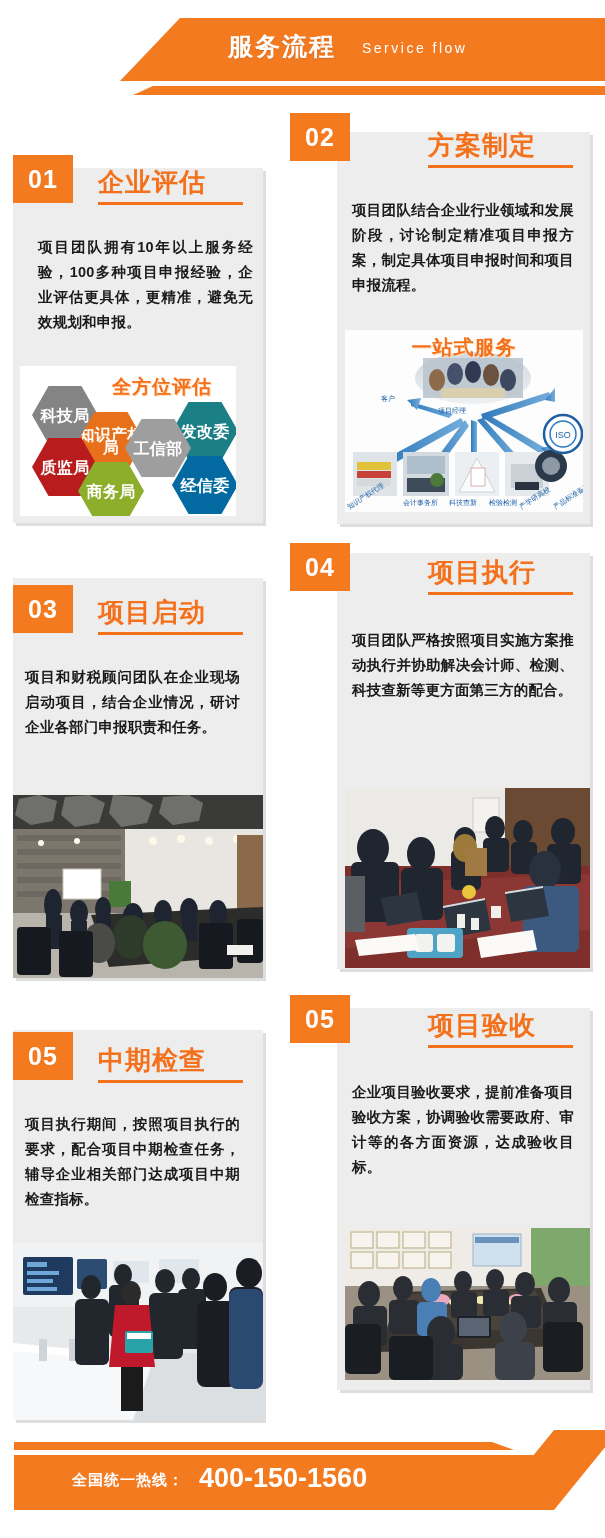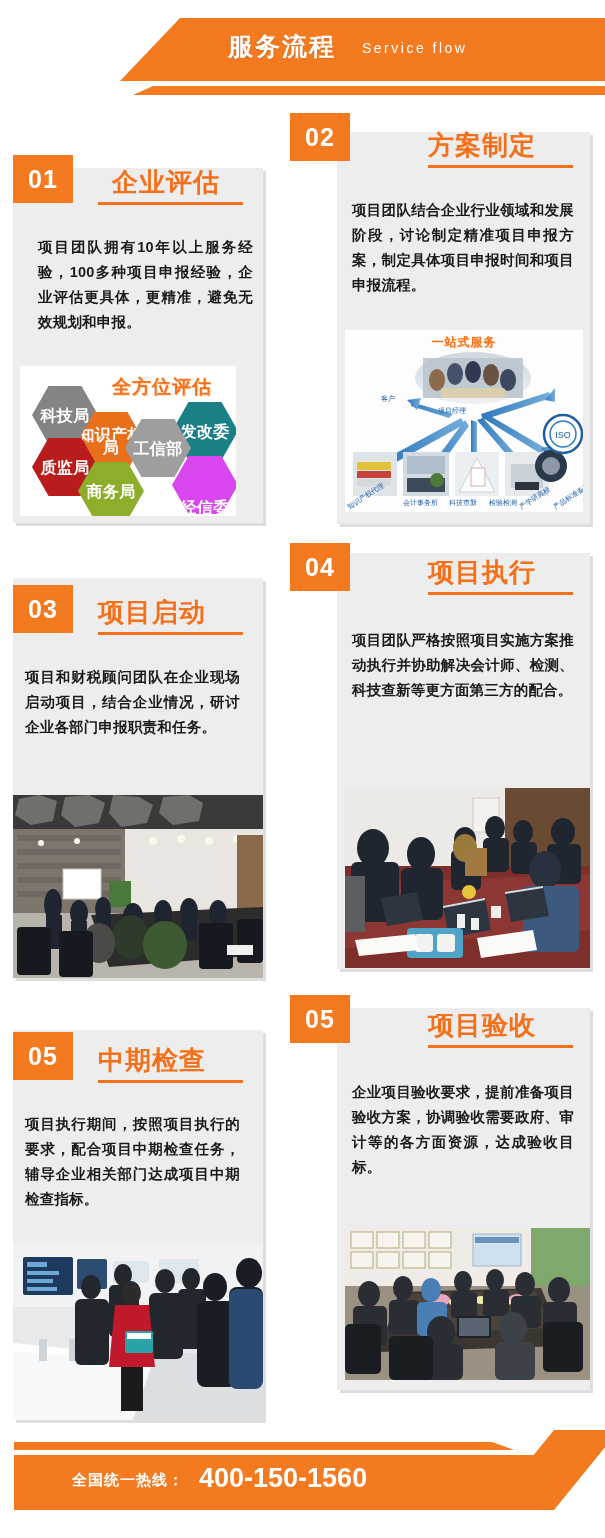--- a/index.html
+++ b/index.html
@@ -74,21 +74,21 @@
   .hex span { display: block; }
   .hex-title {
     position: absolute; color: #F4701A; font-size: 19px; font-weight: bold;
     letter-spacing: 1px; text-shadow: 1px 1px 0 #ffd8b0;
   }
 
   
   .oss { position: absolute; background: #fdfdfd; overflow: hidden; }
   .oss-title {
     position: absolute; left: 50%; transform: translateX(-50%); top: 4px;
-    color: #F4701A; font-size: 12px; font-weight: bold; letter-spacing: 1px;
+    color: #F4701A; font-size: 20px; font-weight: bold; letter-spacing: 1px;
     text-shadow: 1px 1px 0 #ffe0c0; white-space: nowrap;
   }
   .oss-lbl { position: absolute; color: #1b5fa8; font-size: 7px; white-space: nowrap; }
   .oss-lbl-rot { transform: rotate(-33deg); transform-origin: left bottom; }
 
   
   .footer { position: absolute; left: 0; top: 1430px; width: 605px; height: 108px; margin-left: 14px; }
   .ftr-stripe {
     position: absolute; left: 0px; top: 12px; width: 500px; height: 8px;
     background: #F47A20;
@@ -120,21 +120,21 @@
 
   <div class="header">
     <div class="hdr-band"></div>
     <div class="hdr-band2"></div>
     <div class="hdr-title">服务流程</div>
     <div class="hdr-sub">Service flow</div>
   </div>
 
   <div class="card card-left" style="top:168px;height:355px;"></div>
   <div class="badge badge-left" style="top:155px;">01</div>
-  <div class="card-title" style="left:112px;top:165px;">企业评估</div>
+  <div class="card-title" style="left:98px;top:165px;">企业评估</div>
   <div class="card-underline" style="left:98px;top:202px;width:145px;"></div>
   <div class="card-body" style="left:38px;top:235px;width:215px;">项目团队拥有10年以上服务经验，100多种项目申报经验，企业评估更具体，更精准，避免无效规划和申报。</div>
 
   <div class="hexwrap" style="left:20px;top:366px;width:216px;height:150px;">
     <div class="hex-title" style="left:92px;top:8px;">全方位评估</div>
     <div class="hex" style="left:12px;top:20px;background:#848484;">
       <span>科技局</span>
     </div>
     <div class="hex" style="left:58px;top:46px;background:#E8701A;">
       <span>知识产权局</span>
@@ -144,21 +144,21 @@
     </div>
     <div class="hex" style="left:12px;top:72px;background:#b91c1c;">
       <span>质监局</span>
     </div>
     <div class="hex" style="left:105px;top:53px;background:#9E9E9E;">
       <span>工信部</span>
     </div>
     <div class="hex" style="left:58px;top:96px;background:#8CAE2A;">
       <span>商务局</span>
     </div>
-    <div class="hex" style="left:152px;top:90px;background:#d946ef;align-items:flex-end;">
+    <div class="hex" style="left:152px;top:90px;background:#0369a1;">
       <span>经信委</span>
     </div>
   </div>
 
   <div class="card card-right" style="top:132px;height:392px;"></div>
   <div class="badge badge-right" style="top:113px;">02</div>
   <div class="card-title" style="left:428px;top:128px;">方案制定</div>
   <div class="card-underline" style="left:428px;top:165px;width:145px;"></div>
   <div class="card-body" style="left:352px;top:198px;width:222px;">项目团队结合企业行业领域和发展阶段，讨论制定精准项目申报方案，制定具体项目申报时间和项目申报流程。</div>
 

